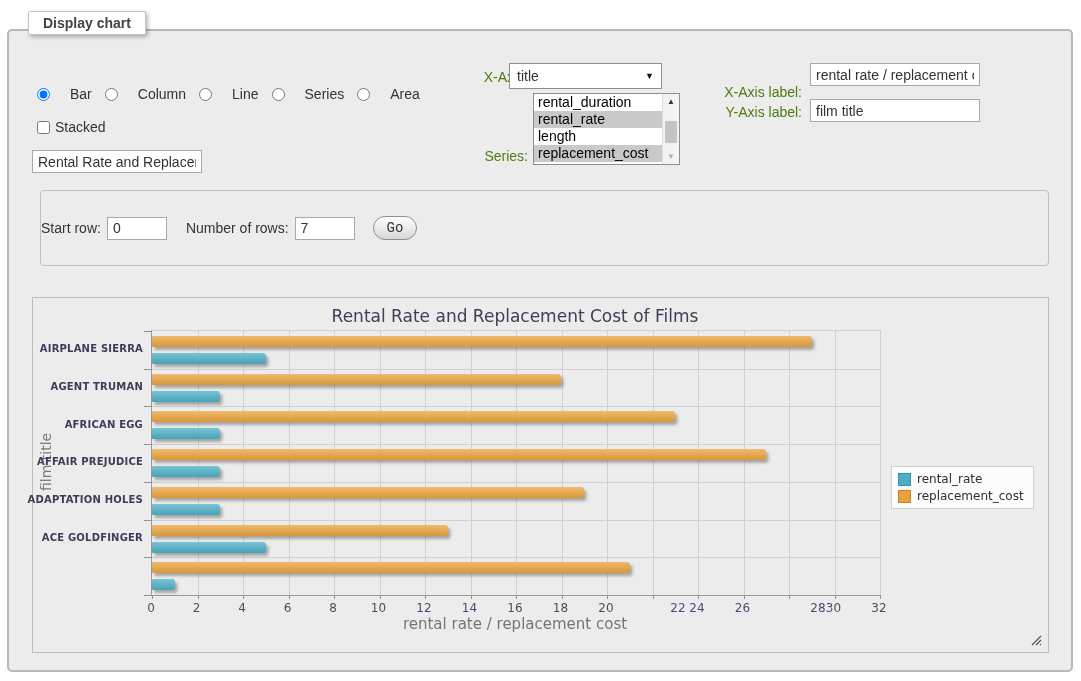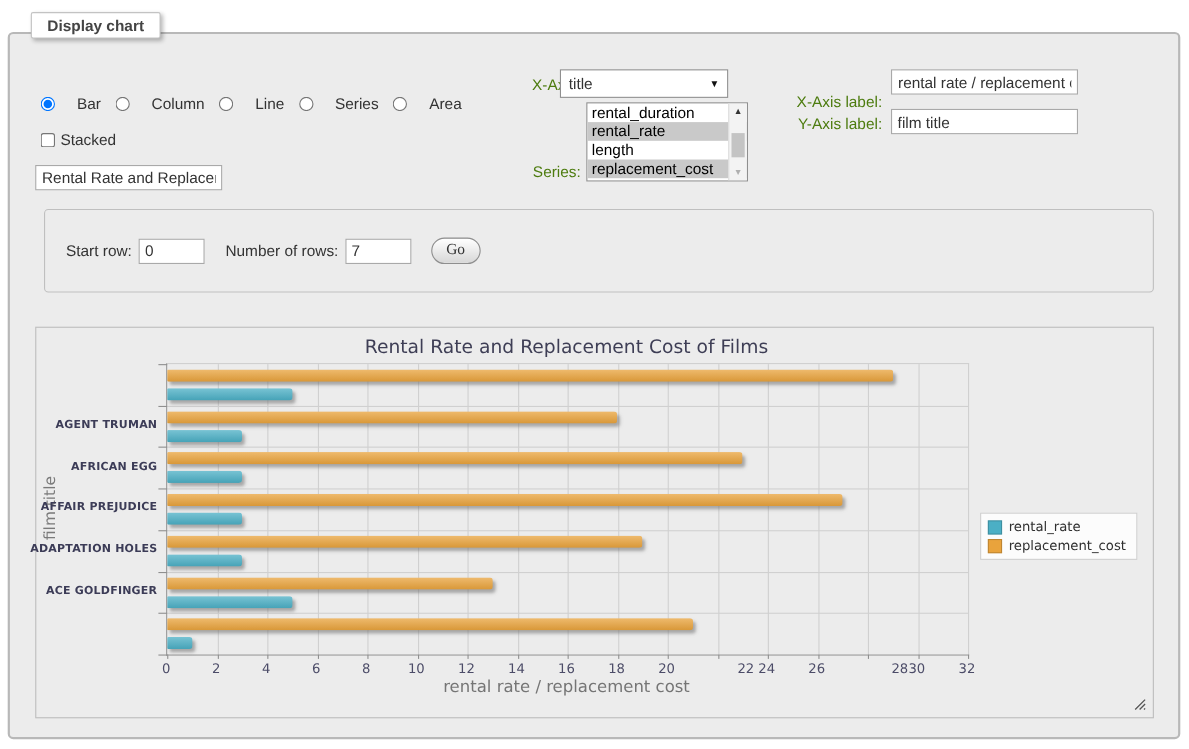--- a/index.html
+++ b/index.html
@@ -30,28 +30,28 @@
            background:#fff;border:1px solid #8f8f8f;overflow:hidden;}
   .opt{font-size:14px;line-height:17px;padding:0 4px;white-space:nowrap;color:#000000;}
   .opt.sel{background:#c9c9c9;}
   .lb-scroll{position:absolute;right:0;top:0;width:17px;height:100%;background:#f3f3f3;border-left:1px solid #ddd;box-sizing:border-box;}
   .lb-up,.lb-down{position:absolute;left:0;width:100%;height:15px;text-align:center;font-size:8px;line-height:15px;}
   .lb-up{top:0;color:#333;}
   .lb-down{bottom:0;color:#b0b0b0;}
   .lb-thumb{position:absolute;left:2px;top:27px;width:12px;height:22px;background:#c4c4c4;}
   
   .params{position:absolute;left:38px;top:188px;width:1009px;height:76px;box-sizing:border-box;
-          border:1px solid #bfbfbf;border-radius:4px;display:flex;align-items:center;padding-left:19px;}
+          border:1px solid #bfbfbf;border-radius:4px;display:flex;align-items:center;}
   .params .lbl{font-size:14px;color:#333;margin-right:6px;white-space:nowrap;}
   .params input.ptxt{width:60px;height:23px;box-sizing:border-box;border:1px solid #a9a9a9;
           font-family:"Liberation Sans",sans-serif;font-size:14px;color:#333;padding:1px 5px;margin-right:7px;}
   .params .spacer{width:12px;}
   .go-btn{margin-left:11px;padding:3px 13px;font-size:14px;color:#333;border:1px solid #8e8e8e;
           border-radius:12px;background:linear-gradient(#ffffff,#d7d7d7);cursor:pointer;
-          font-family:Liberation Serif, serif;}
+          font-family:Liberation Mono, monospace;}
   
   .chart-panel{position:absolute;left:30px;top:295px;width:1017px;height:356px;box-sizing:border-box;
                border:1px solid #bdbdbd;background:#ececec;
                font-family:"DejaVu Sans",sans-serif;}
   .chart-title{position:absolute;left:118px;top:8px;width:728px;text-align:center;
                font-size:17px;color:#3e3e55;}
   .plot{position:absolute;left:118px;top:32px;width:728px;height:264px;
         border-top:1px solid #d0d0d0;border-right:1px solid #d0d0d0;
         border-left:1px solid #9a9a9a;border-bottom:1px solid #9a9a9a;box-sizing:content-box;}
   .vgrid{position:absolute;top:0;width:1px;height:100%;background:#d0d0d0;}
@@ -146,20 +146,21 @@
       <span class="spacer"></span>
       <span class="lbl">Number of rows:</span>
       <input class="ptxt" value="7" style="">
       <button class="go-btn">Go</button>
     </div>
 
     <div class="chart-panel" style="left:23px;top:266px;">
       <div class="chart-title">Rental Rate and Replacement Cost of Films</div>
       <div class="y-axis-title">film title</div>
       <div class="cat-labels">
+          <div class="cat-label" style="top: 0px; height: 37.7143px;">AIRPLANE SIERRA</div>
           <div class="cat-label" style="top: 37.7143px; height: 37.7143px;">AGENT TRUMAN</div>
           <div class="cat-label" style="top: 75.4286px; height: 37.7143px;">AFRICAN EGG</div>
           <div class="cat-label" style="top: 113.143px; height: 37.7143px;">AFFAIR PREJUDICE</div>
           <div class="cat-label" style="top: 150.857px; height: 37.7143px;">ADAPTATION HOLES</div>
           <div class="cat-label" style="top: 188.571px; height: 37.7143px;">ACE GOLDFINGER</div>
         </div>
       <div class="plot">
           <div class="vgrid" style="left: 45.5px;"></div>
           <div class="vgrid" style="left: 91px;"></div>
           <div class="vgrid" style="left: 136.5px;"></div>

